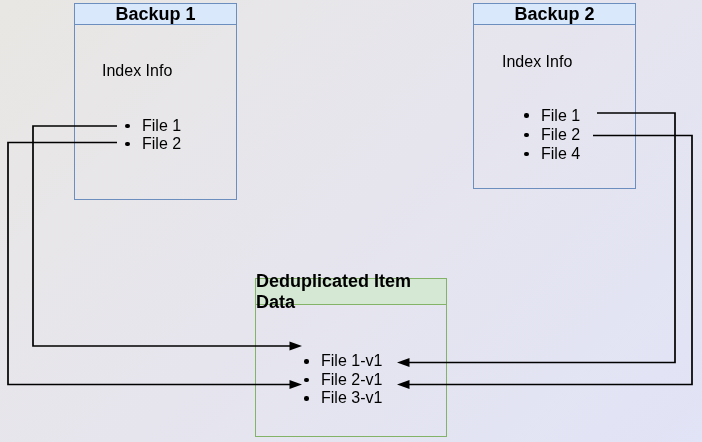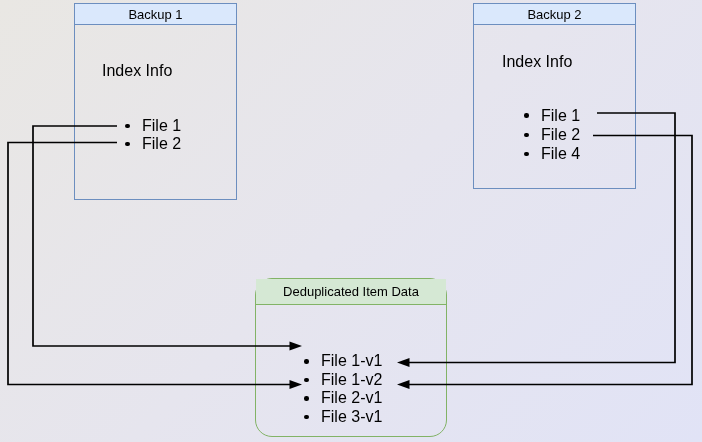--- a/index.html
+++ b/index.html
@@ -17,22 +17,22 @@
     border: 1.5px solid #6c8ebf;
     box-sizing: border-box;
     background: transparent;
   }
   .box-header {
     box-sizing: border-box;
     border-bottom: 1.5px solid #6c8ebf;
     display: flex;
     align-items: center;
     justify-content: center;
-    font-weight: normal;
-    font-size: 13px;
+    font-weight: bold;
+    font-size: 18px;
     letter-spacing: 0;
   }
   #backup1-box { left: 74px; top: 3px; width: 163px; height: 197px; }
   #backup2-box { left: 473px; top: 3px; width: 163px; height: 186px; }
   #dedup-box   { left: 255px; top: 278px; width: 192px; height: 159px; }
   #backup1-box .box-header, #backup2-box .box-header { height: 21px; }
   #dedup-box .box-header { height: 26px; }
 
   .section-label {
     position: absolute;
@@ -80,21 +80,21 @@
 <div class="stage">
 
   <div class="box" id="backup1-box" style="border-color: rgb(108, 142, 191);">
     <div class="box-header" style="background-color: rgb(218, 232, 252); border-bottom-color: rgb(108, 142, 191);">Backup 1</div>
   </div>
 
   <div class="box" id="backup2-box" style="border-color: rgb(108, 142, 191);">
     <div class="box-header" style="background-color: rgb(218, 232, 252); border-bottom-color: rgb(108, 142, 191);">Backup 2</div>
   </div>
 
-  <div class="box" id="dedup-box" style="border-color: rgb(130, 179, 102); border-radius: 17px;">
+  <div class="box" id="dedup-box" style="border-color: rgb(130, 179, 102);">
     <div class="box-header" style="background-color: rgb(213, 232, 212); border-bottom-color: rgb(130, 179, 102);">Deduplicated Item Data</div>
   </div>
 
   <div class="section-label" id="backup1-index-label">Index Info</div>
   <div class="section-label" id="backup2-index-label">Index Info</div>
 
   <div class="list" id="backup1-list">
     <div class="li">
       <span class="dot"></span>
       <span>File 1</span>
@@ -120,24 +120,20 @@
     </div>
   </div>
 
   <div class="list" id="dedup-list">
     <div class="li">
       <span class="dot"></span>
       <span>File 1-v1</span>
     </div>
     <div class="li">
       <span class="dot"></span>
-      <span>File 1-v2</span>
-    </div>
-    <div class="li">
-      <span class="dot"></span>
       <span>File 2-v1</span>
     </div>
     <div class="li">
       <span class="dot"></span>
       <span>File 3-v1</span>
     </div>
   </div>
 
   <svg class="wires" viewBox="0 0 702 442" xmlns="http://www.w3.org/2000/svg">
 

